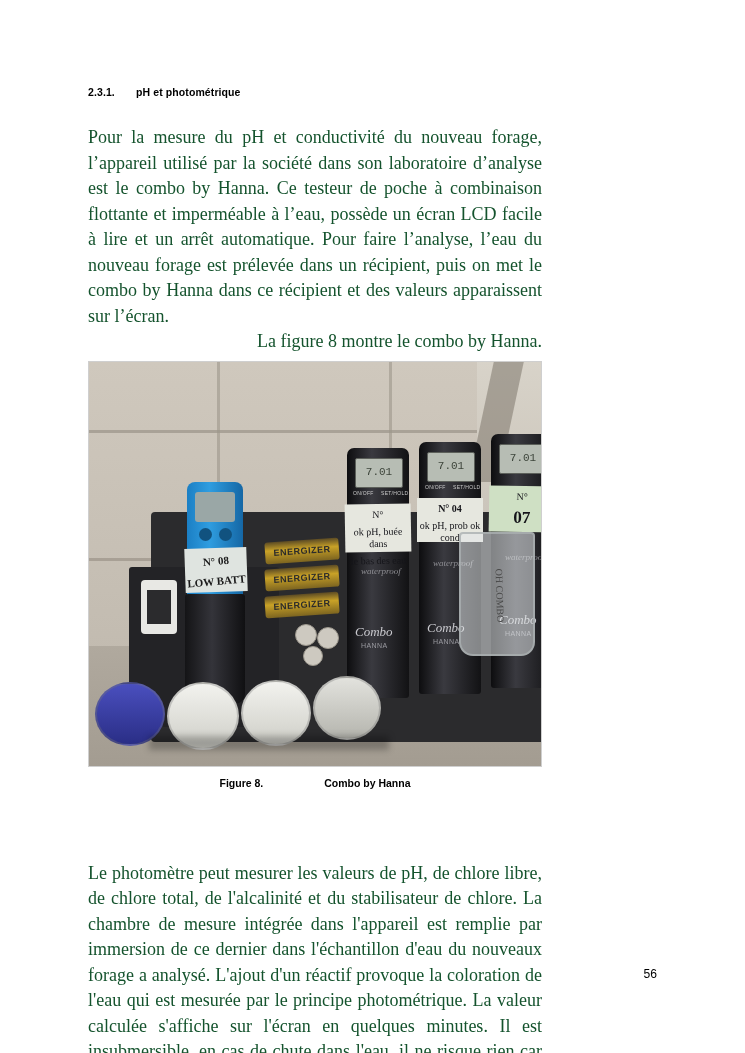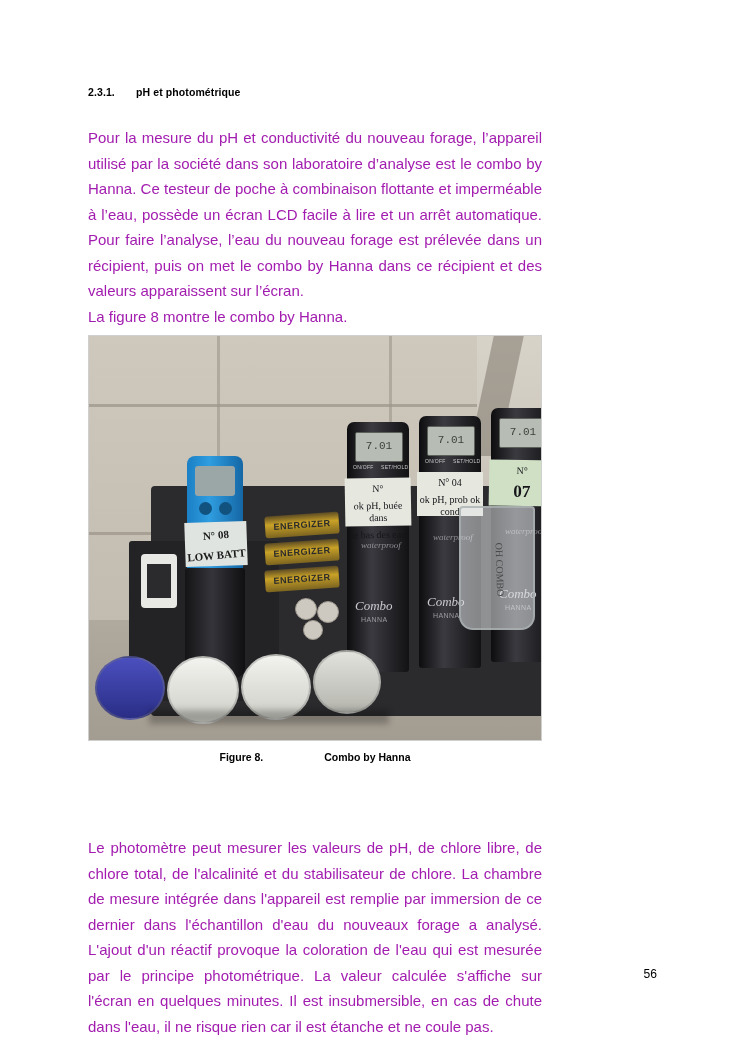--- a/index.html
+++ b/index.html
@@ -31,28 +31,29 @@
     display: flex;
   }
   .heading .num {
     width: 48px;
     flex: 0 0 48px;
   }
   .heading .ttl {
     flex: 1 1 auto;
   }
   .para {
-    font-size: 15px;
+    font-size: 18px;
     line-height: 25.5px;
     text-align: justify;
     margin: 0;
-    color: #a21caf;
+    color: #14532d;
+    font-family: Liberation Serif, serif;
   }
   .para.nojust {
-    text-align: left;
+    text-align: right;
   }
   .gap-1 { height: 27px; }
   .gap-2 { height: 6px; }
   .gap-4 { height: 36px; }
   .gap-5 { height: 36px; }
 
   
   .figure-wrap {
     width: 100%;
     display: flex;
@@ -346,21 +347,21 @@
       <div class="m-combo" style="left:266px; top:262px;">Combo</div>
       <div class="m-hanna" style="left:272px; top:280px;">HANNA</div>
 
       <div class="m-dark" style="left:330px; top:80px; width:62px; height:252px;"></div>
       <div class="m-screen" style="left:338px; top:90px; width:46px; height:28px;">
           <i>7.01</i>
         </div>
       <div class="m-btnrow" style="left:336px; top:122px;">ON/OFF</div>
       <div class="m-btnrow" style="left:364px; top:122px;">SET/HOLD</div>
       <div class="m-label" style="left:328px; top:136px; width:66px; height:44px;">
-        <span style="font-weight:normal;">N° 04</span>
+        <span style="font-weight:bold;">N° 04</span>
         <span>ok pH, prob ok cond</span>
       </div>
       <div class="m-wm" style="left:344px; top:196px;">waterproof</div>
       <div class="m-combo" style="left:338px; top:258px;">Combo</div>
       <div class="m-hanna" style="left:344px; top:276px;">HANNA</div>
 
       <div class="m-dark" style="left:402px; top:72px; width:62px; height:254px;"></div>
       <div class="m-screen" style="left:410px; top:82px; width:46px; height:28px;">
           <i>7.01</i>
         </div>

